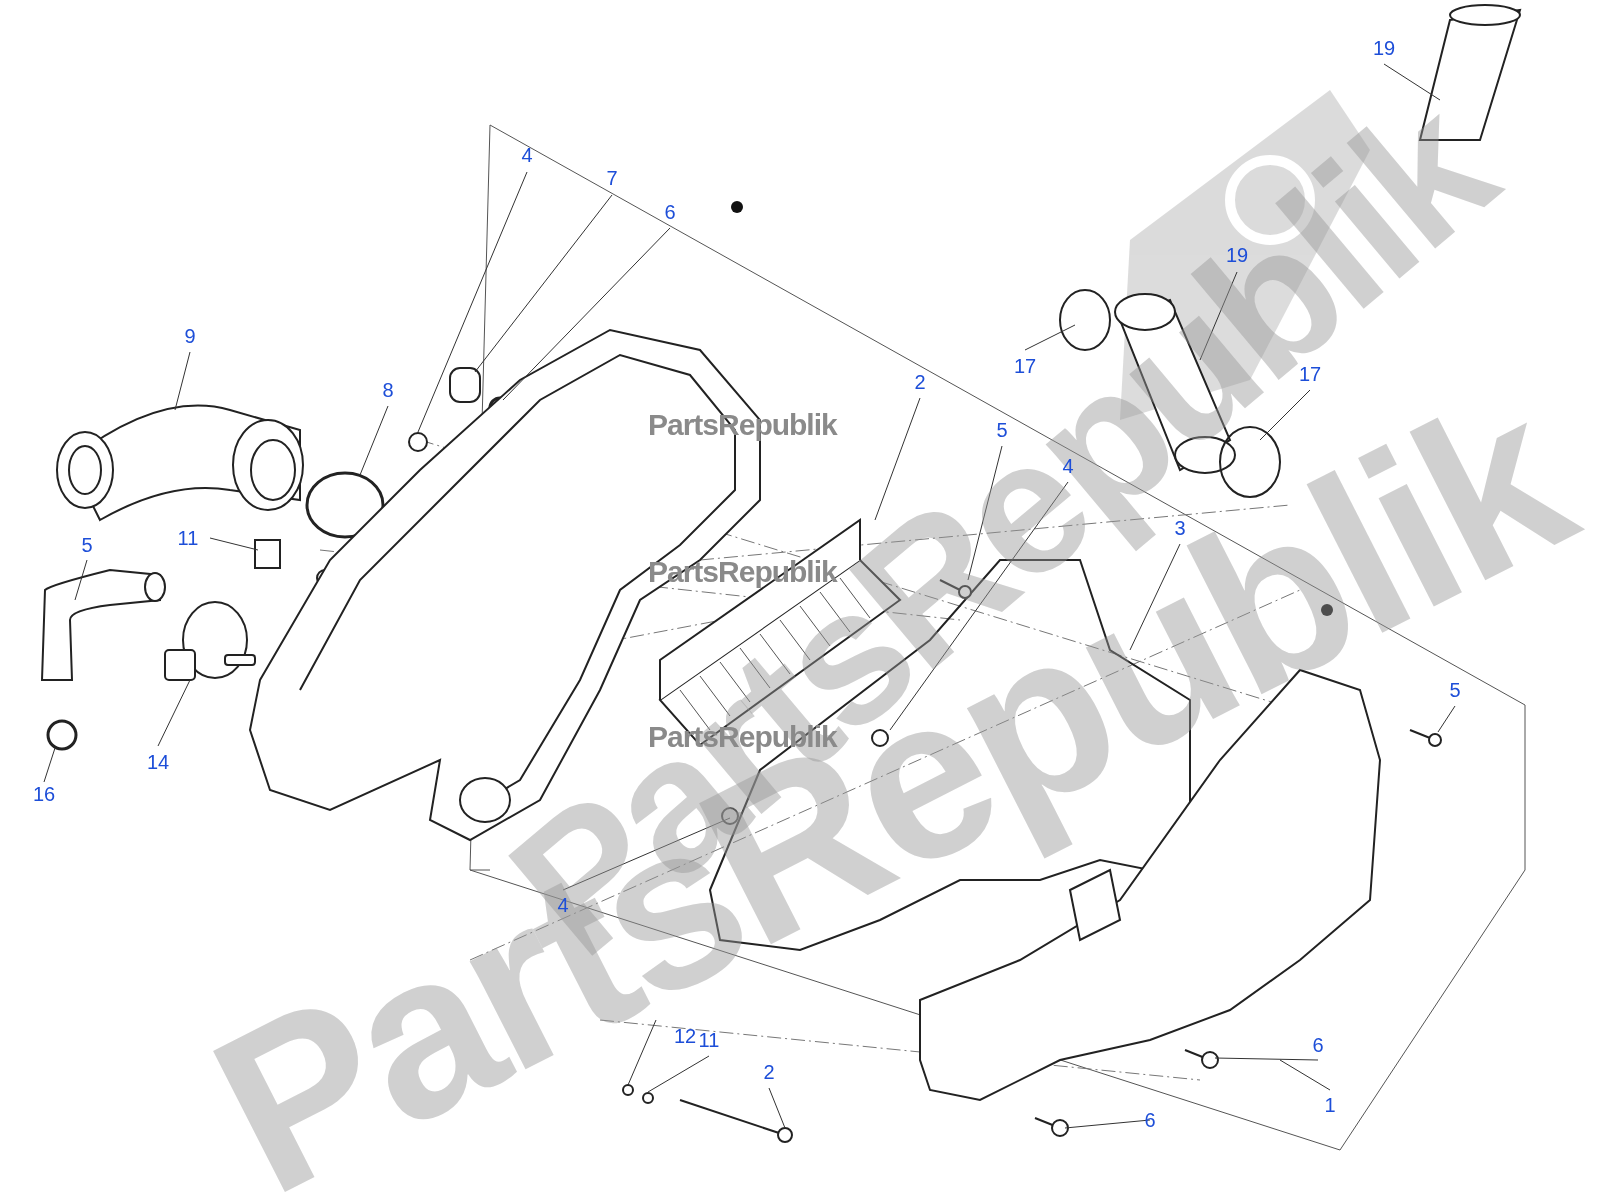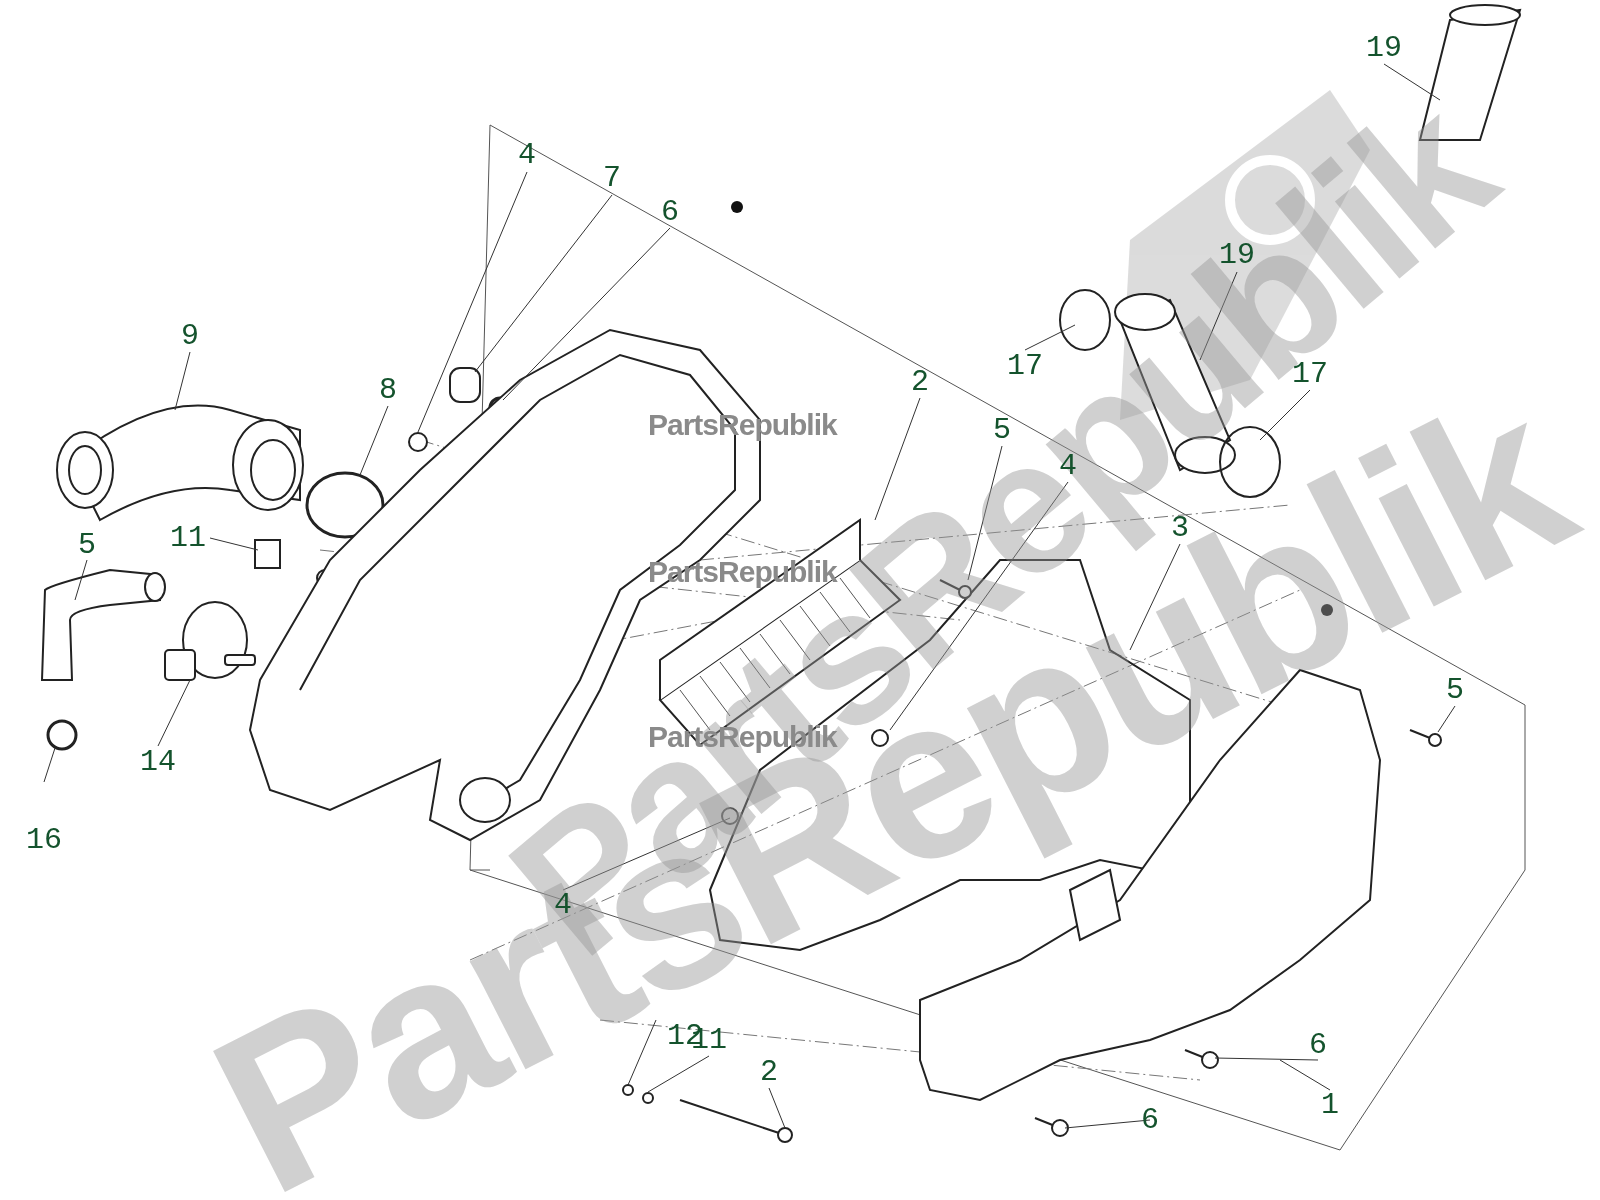--- a/index.html
+++ b/index.html
@@ -1,18 +1,18 @@
 <!DOCTYPE html>
 <html><head>
 <meta charset="utf-8">
 <style>
   html,body{margin:0;padding:0;background:#fff;}
   body{width:1600px;height:1200px;position:relative;overflow:hidden;font-family:"Liberation Sans",sans-serif;}
   svg{position:absolute;left:0;top:0;}
-  .lbl{position:absolute;font-size:30px;color:#14532d;transform:translate(-50%,-50%);white-space:nowrap;font-family:Liberation Mono, monospace;}
+  .lbl{position:absolute;font-size:20px;color:#1d4ed8;transform:translate(-50%,-50%);white-space:nowrap;}
   .wm{position:absolute;font-size:30px;color:#8a8a8a;font-weight:bold;letter-spacing:-1px;white-space:nowrap;}
   .bigwm{position:absolute;font-size:230px;font-weight:bold;color:rgba(150,150,150,0.45);transform-origin:left top;white-space:nowrap;letter-spacing:-6px;}
 </style>
 </head>
 <body>
 
 <svg width="1600" height="1200" viewBox="0 0 1600 1200">
 
   <g opacity="0.35">
     <path d="M1130 240 L1330 90 L1370 150 L1250 380 L1120 420 Z" fill="#9a9a9a"></path>
@@ -175,17 +175,17 @@
 <div class="lbl" style="left:1150px;top:1120px;">6</div>
 <div class="lbl" style="left:612px;top:178px;">7</div>
 <div class="lbl" style="left:388px;top:390px;">8</div>
 <div class="lbl" style="left:190px;top:336px;">9</div>
 <div class="lbl" style="left:769px;top:1072px;">2</div>
 <div class="lbl" style="left:709px;top:1040px;">11</div>
 <div class="lbl" style="left:656px;top:1036px;margin-left:29px;">12</div>
 <div class="lbl" style="left:188px;top:538px;">11</div>
 <div class="lbl" style="left:158px;top:762px;">14</div>
 <div class="lbl" style="left:87px;top:545px;">5</div>
-<div class="lbl" style="left:44px;top:840px;">16</div>
+<div class="lbl" style="left:44px;top:794px;">16</div>
 <div class="lbl" style="left:1025px;top:366px;">17</div>
 <div class="lbl" style="left:1310px;top:374px;">17</div>
 <div class="lbl" style="left:1237px;top:255px;">19</div>
 <div class="lbl" style="left:1384px;top:48px;">19</div>
 
 </body></html>

